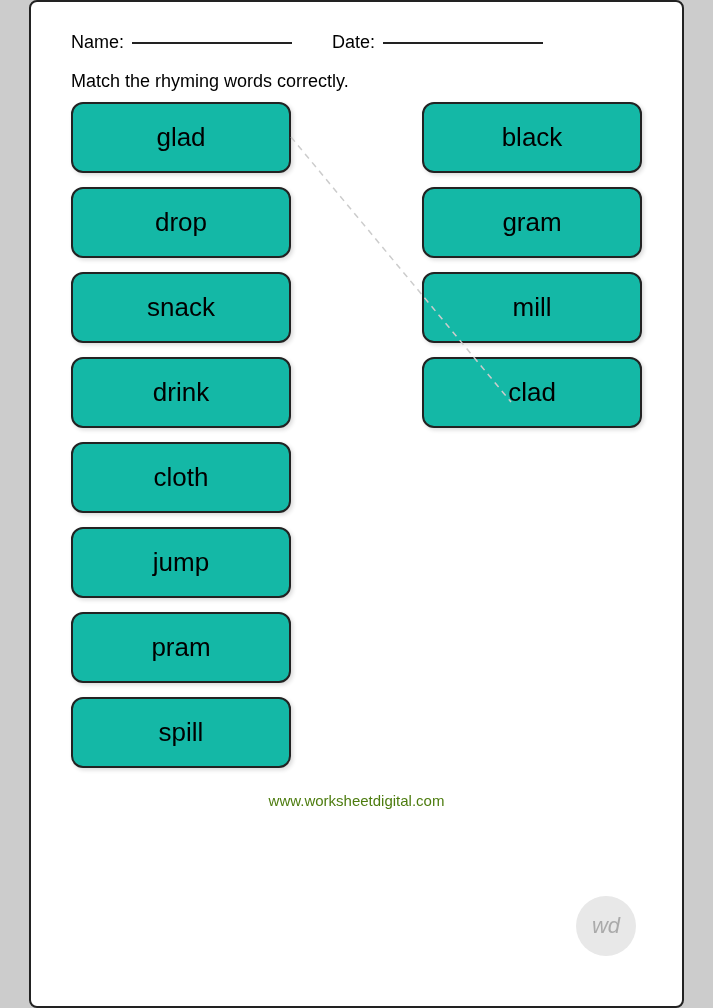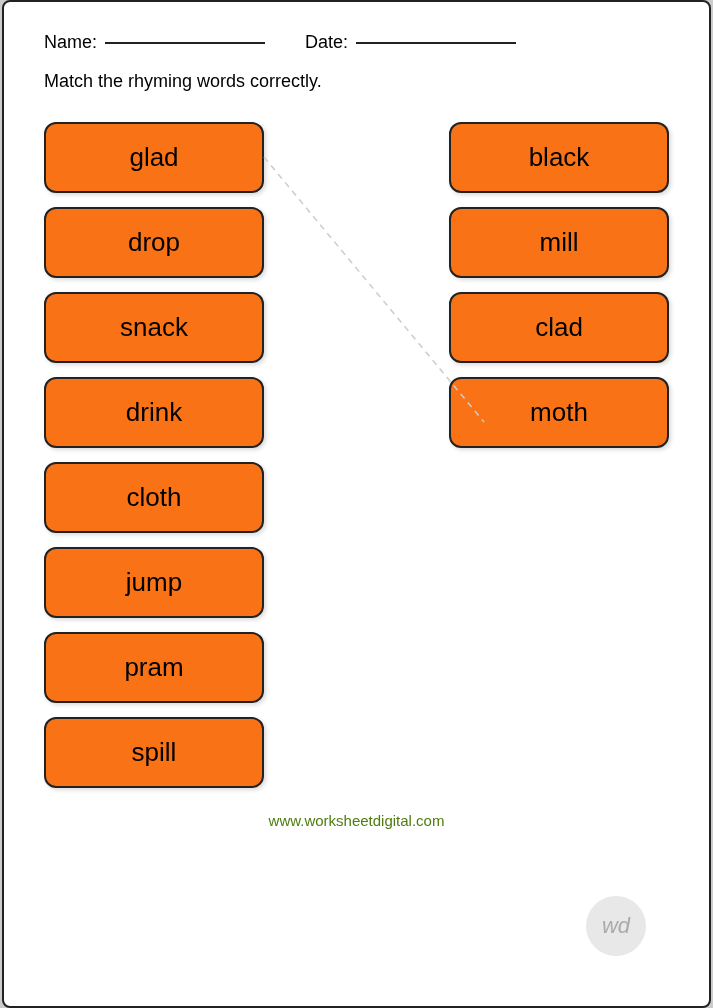--- a/index.html
+++ b/index.html
@@ -11,21 +11,21 @@
     body {
       background: #ccc;
       display: flex;
       justify-content: center;
       align-items: center;
       min-height: 100vh;
       font-family: 'Arial', sans-serif;
     }
 
     .page {
-      width: 709px;
+      width: 655px;
       min-height: 1008px;
       background: #fff;
       border: 2px solid #222;
       border-radius: 8px;
       padding: 30px 40px 20px 40px;
       position: relative;
     }
 
     .header-row {
       display: flex;
@@ -43,21 +43,21 @@
     }
 
     .underline {
       display: inline-block;
       width: 160px;
       border-bottom: 2px solid #222;
     }
 
     .instructions {
       font-size: 18px;
-      margin-bottom: 30px;
+      margin-bottom: 10px;
     }
 
     .columns {
       display: flex;
       justify-content: space-between;
       position: relative;
     }
 
     .left-col, .right-col {
       display: flex;
@@ -65,21 +65,21 @@
       gap: 14px;
       width: 220px;
     }
 
     .word-box {
       border: 2px solid #222;
       border-radius: 12px;
       padding: 18px 10px;
       font-size: 26px;
       text-align: center;
-      background: #f97316;
+      background: #14b8a6;
       box-shadow: 2px 2px 4px rgba(0,0,0,0.15);
       font-family: 'Arial', sans-serif;
     }
 
     .connector-area {
       position: absolute;
       top: 0;
       left: 0;
       width: 100%;
       height: 100%;
@@ -89,21 +89,21 @@
     .footer {
       text-align: center;
       margin-top: 24px;
       font-size: 15px;
       color: #4d7c0f;
     }
 
     .watermark {
       position: absolute;
       bottom: 50px;
-      right: 63px;
+      right: 46px;
       width: 60px;
       height: 60px;
       border-radius: 50%;
       background: #e8e8e8;
       display: flex;
       align-items: center;
       justify-content: center;
       font-size: 22px;
       color: #aaa;
       font-style: italic;
@@ -159,27 +159,27 @@
       <div class="word-box">
         <span>spill</span>
       </div>
     </div>
 
     <div class="right-col">
       <div class="word-box">
         <span>black</span>
       </div>
       <div class="word-box">
+        <span>gram</span>
+      </div>
+      <div class="word-box">
         <span>mill</span>
       </div>
       <div class="word-box">
         <span>clad</span>
-      </div>
-      <div class="word-box">
-        <span>moth</span>
       </div>
     </div>
 
   </div>
 
   <div class="watermark">wd</div>
 
   <div class="footer">www.worksheetdigital.com</div>
 
 </div>

